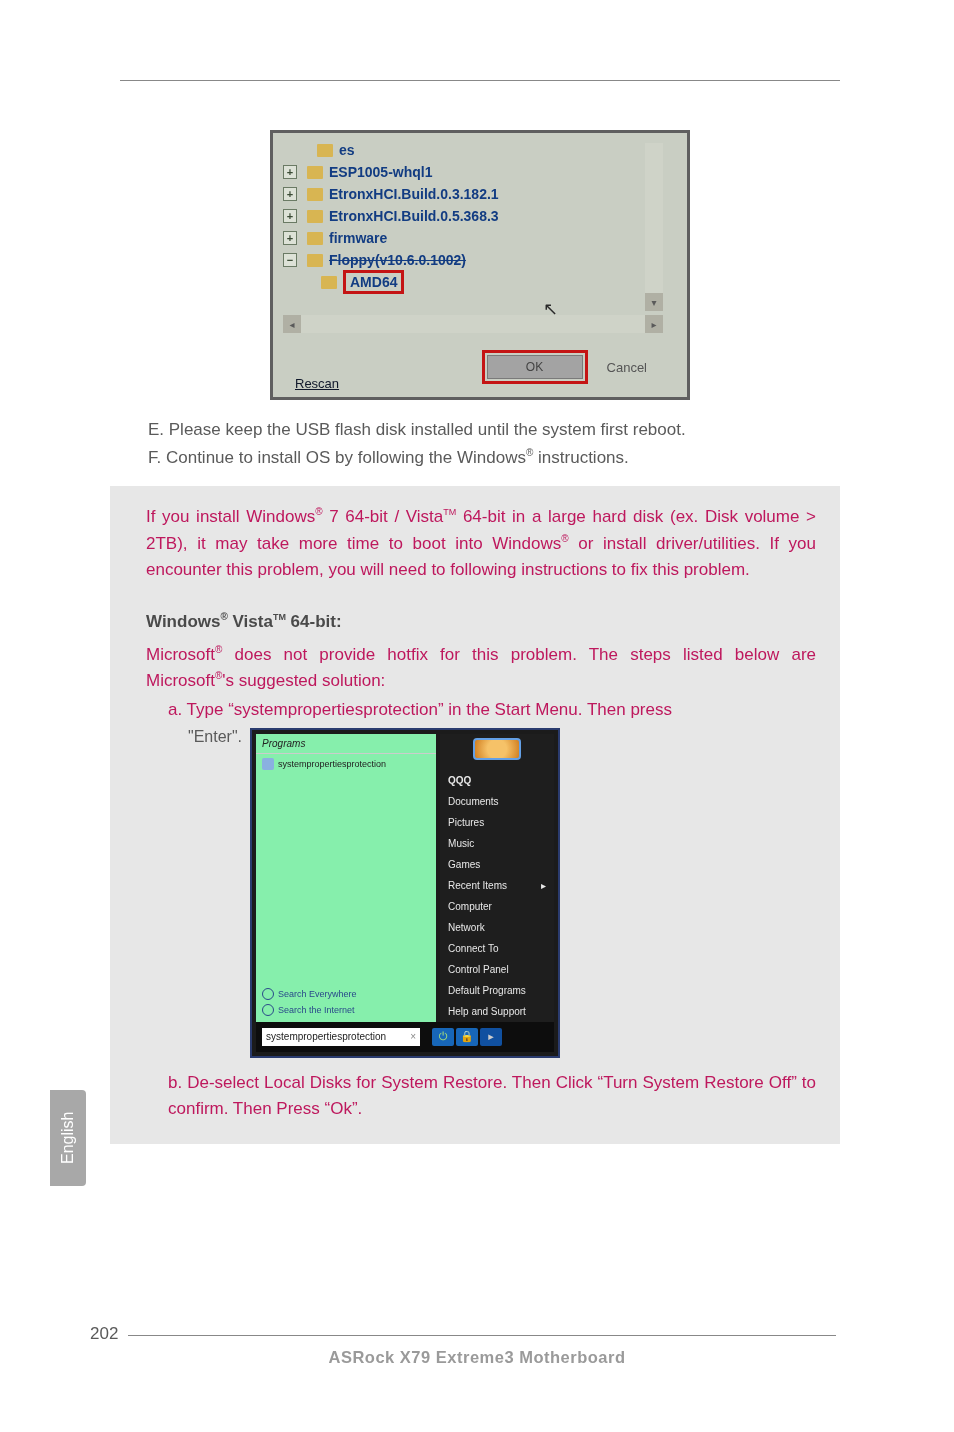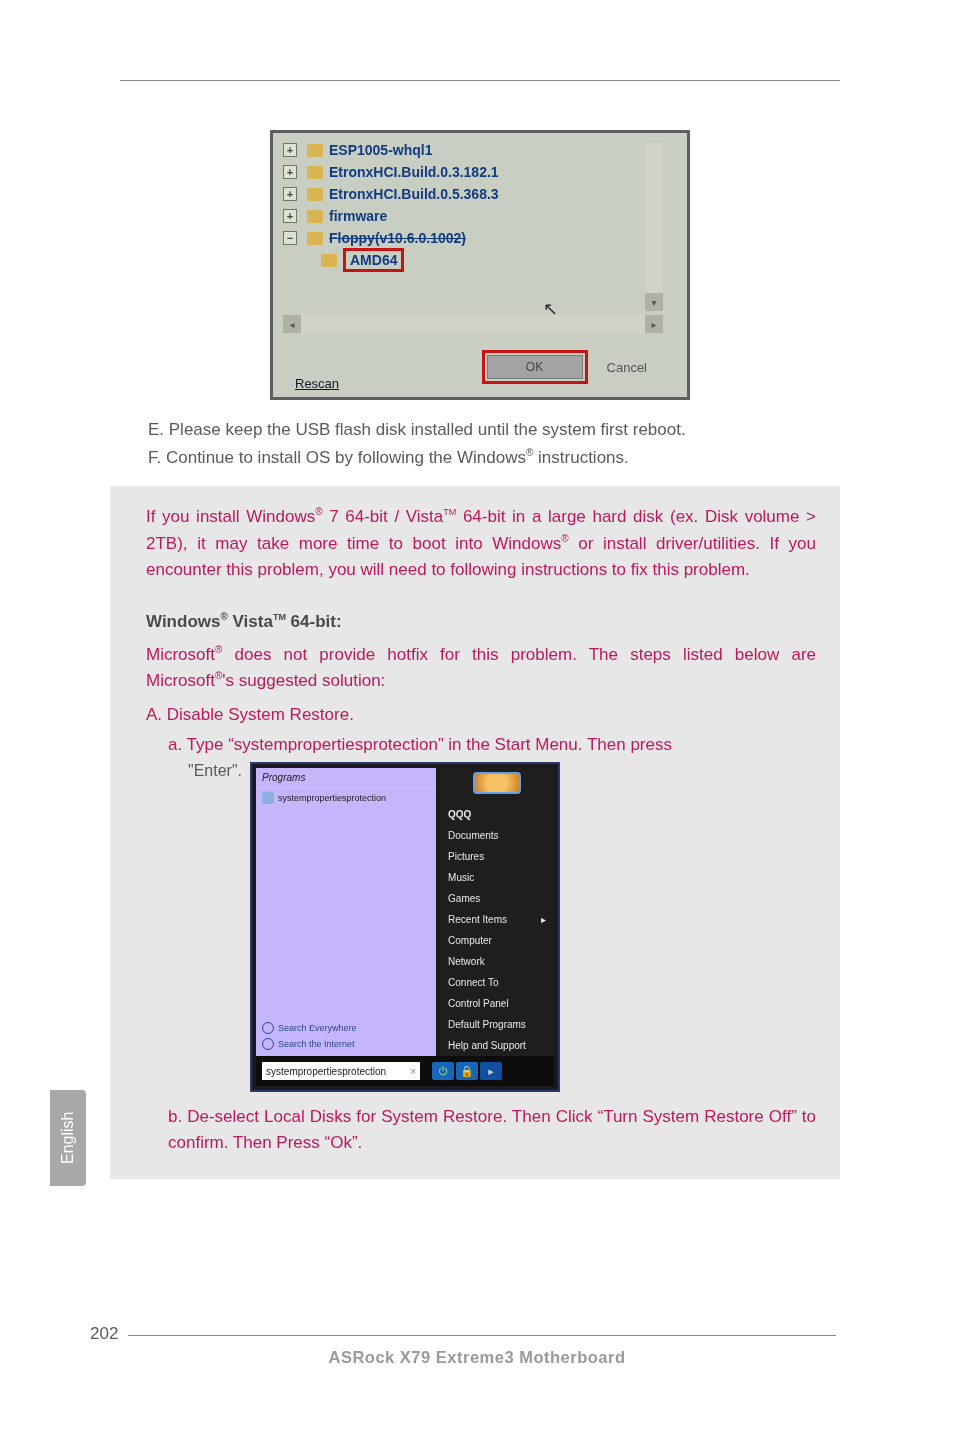--- a/index.html
+++ b/index.html
@@ -126,21 +126,21 @@
   .shot2 {
     width: 310px; height: 330px;
     border: 2px solid #2a3b6e;
     background: #1b1b1b;
     position: relative;
     overflow:hidden;
     margin-left:8px;
   }
   .shot2 .left {
     position:absolute; left:4px; top:4px; width:180px; height:288px;
-    background:#c4b5fd;
+    background:#86efac;
   }
   .shot2 .left .progs {
     font-size:10px;color:#222;padding:4px 6px;border-bottom:1px solid #ccc;
     font-style:italic;
   }
   .shot2 .left .item {
     font-size:9px;color:#222;padding:4px 6px;display:flex;align-items:center;gap:4px;
   }
   .shot2 .left .sico{width:12px;height:12px;background:#8ab0e0;border-radius:2px;}
   .shot2 .left .searchrow {
@@ -225,20 +225,24 @@
 </style>
 </head>
 <body>
 
 <div class="header-line"></div>
 
 <div class="content">
 
   <div class="shot1">
     <div class="tree">
+      <div class="row" style="padding-left:34px;">
+        <span class="folder"></span>
+        <span>es</span>
+      </div>
       <div class="row">
         <span class="plus">+</span>
         <span class="folder"></span>
         <span>ESP1005-whql1</span>
       </div>
       <div class="row">
         <span class="plus">+</span>
         <span class="folder"></span>
         <span>EtronxHCI.Build.0.3.182.1</span>
       </div>
@@ -287,21 +291,20 @@
     </p>
 
     <p class="heading">
       <span>Windows</span><sup class="reg">®</sup><span> Vista</span><sup class="tm">TM</sup><span> 64-bit:</span>
     </p>
 
     <p>
       <span>Microsoft</span><sup class="reg">®</sup><span> does not provide hotfix for this problem. The steps listed below are Microsoft</span><sup class="reg">®</sup><span>'s suggested solution:</span>
     </p>
 
-    <p class="sub-a">A. Disable System Restore.</p>
     <p class="sub-a-a">a. Type “systempropertiesprotection” in the Start Menu. Then press</p>
 
     <div class="shot2-wrap">
       <span class="enter-indent">"Enter".</span>
 
       <div class="shot2">
         <div class="left">
           <div class="progs">Programs</div>
           <div class="item">
             <span class="sico"></span>

